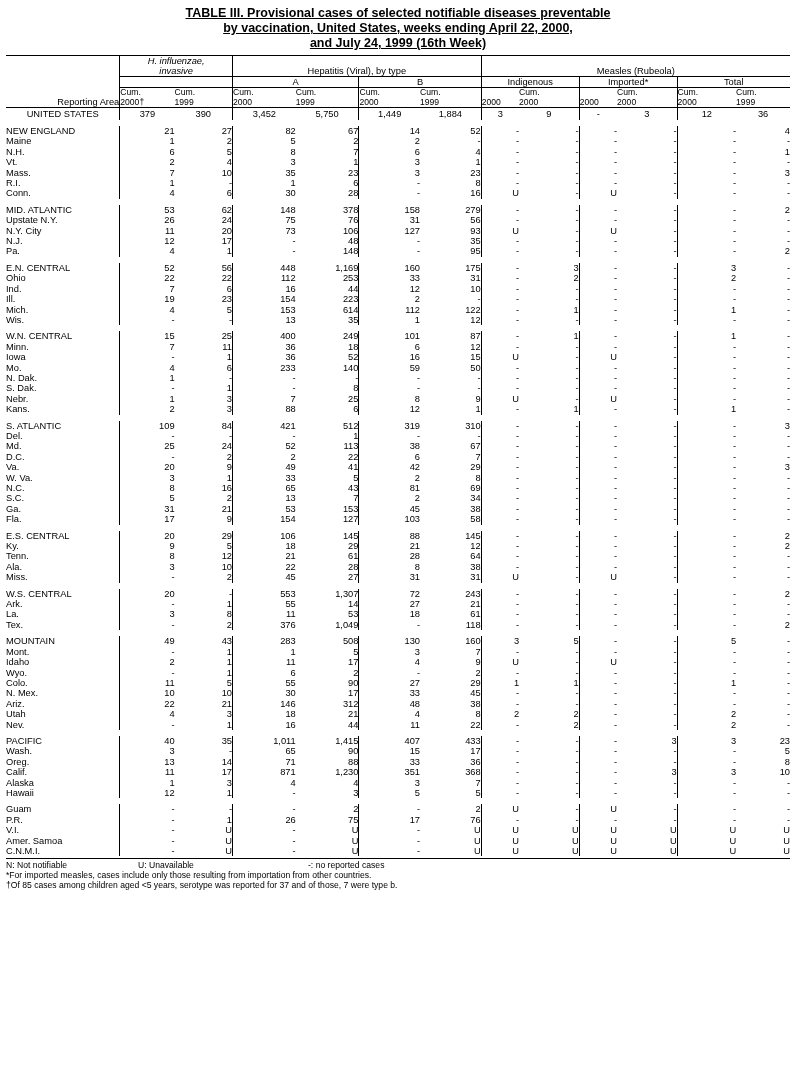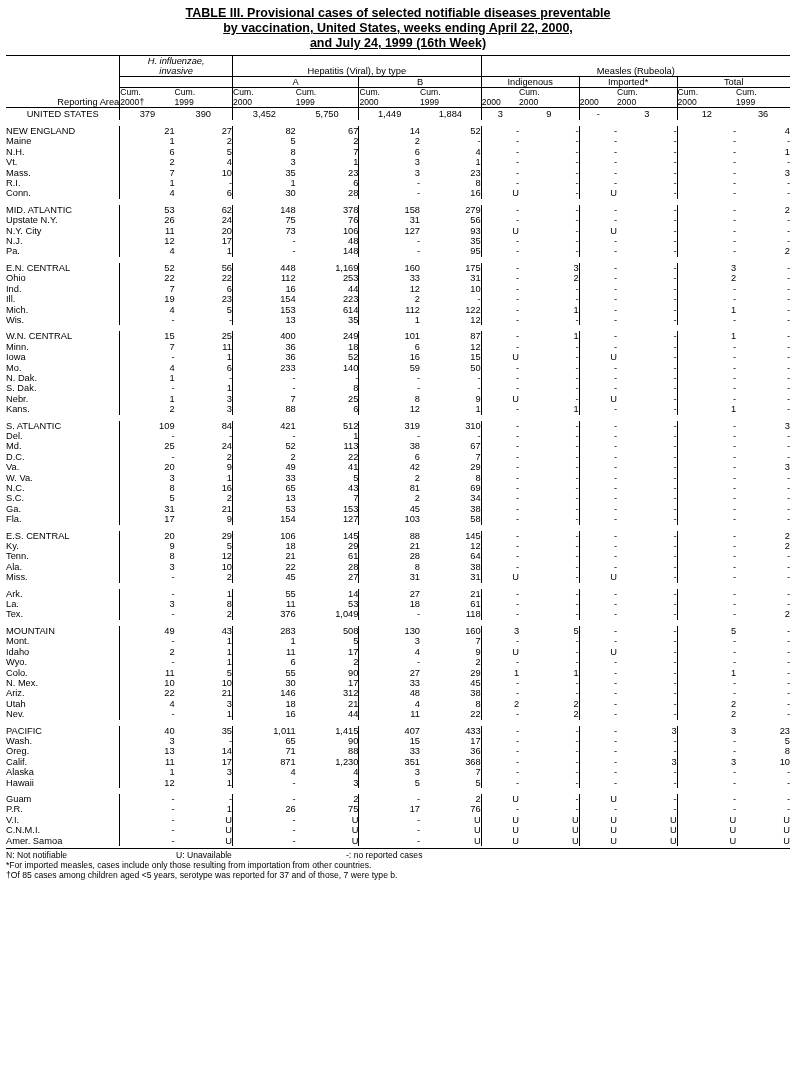--- a/index.html
+++ b/index.html
@@ -852,20 +852,35 @@
           <td class="num">-</td>
           <td class="num vline">U</td>
           <td class="num">-</td>
           <td class="num vline">-</td>
           <td class="num">-</td>
         </tr>
         <tr class="spacer">
           <td colspan="13"></td>
         </tr>
         <tr class="row">
+          <td class="area">W.S. CENTRAL</td>
+          <td class="num vline">20</td>
+          <td class="num">-</td>
+          <td class="num vline">553</td>
+          <td class="num">1,307</td>
+          <td class="num vline">72</td>
+          <td class="num">243</td>
+          <td class="num vline">-</td>
+          <td class="num">-</td>
+          <td class="num vline">-</td>
+          <td class="num">-</td>
+          <td class="num vline">-</td>
+          <td class="num">2</td>
+        </tr>
+        <tr class="row">
           <td class="area">Ark.</td>
           <td class="num vline">-</td>
           <td class="num">1</td>
           <td class="num vline">55</td>
           <td class="num">14</td>
           <td class="num vline">27</td>
           <td class="num">21</td>
           <td class="num vline">-</td>
           <td class="num">-</td>
           <td class="num vline">-</td>
@@ -1176,54 +1191,54 @@
           <td class="num vline">-</td>
           <td class="num">U</td>
           <td class="num vline">U</td>
           <td class="num">U</td>
           <td class="num vline">U</td>
           <td class="num">U</td>
           <td class="num vline">U</td>
           <td class="num">U</td>
         </tr>
         <tr class="row">
+          <td class="area">Amer. Samoa</td>
+          <td class="num vline">-</td>
+          <td class="num">U</td>
+          <td class="num vline">-</td>
+          <td class="num">U</td>
+          <td class="num vline">-</td>
+          <td class="num">U</td>
+          <td class="num vline">U</td>
+          <td class="num">U</td>
+          <td class="num vline">U</td>
+          <td class="num">U</td>
+          <td class="num vline">U</td>
+          <td class="num">U</td>
+        </tr>
+        <tr class="row">
           <td class="area">C.N.M.I.</td>
-          <td class="num vline">-</td>
-          <td class="num">U</td>
-          <td class="num vline">-</td>
-          <td class="num">U</td>
-          <td class="num vline">-</td>
-          <td class="num">U</td>
-          <td class="num vline">U</td>
-          <td class="num">U</td>
-          <td class="num vline">U</td>
-          <td class="num">U</td>
-          <td class="num vline">U</td>
-          <td class="num">U</td>
-        </tr>
-        <tr class="row">
-          <td class="area">Amer. Samoa</td>
           <td class="num vline">-</td>
           <td class="num">U</td>
           <td class="num vline">-</td>
           <td class="num">U</td>
           <td class="num vline">-</td>
           <td class="num">U</td>
           <td class="num vline">U</td>
           <td class="num">U</td>
           <td class="num vline">U</td>
           <td class="num">U</td>
           <td class="num vline">U</td>
           <td class="num">U</td>
         </tr>
       </tbody>
   </table>
 
   <div class="footnotes">
     <div class="fn-row1">
-      <span style="width:170px">N: Not notifiable</span>
+      <span style="width:132px">N: Not notifiable</span>
       <span style="width:170px">U: Unavailable</span>
       <span>-: no reported cases</span>
     </div>
     <div>*For imported measles, cases include only those resulting from importation from other countries.</div>
     <div>†Of 85 cases among children aged &lt;5 years, serotype was reported for 37 and of those, 7 were type b.</div>
   </div>
 </div>
 
 </body></html>

